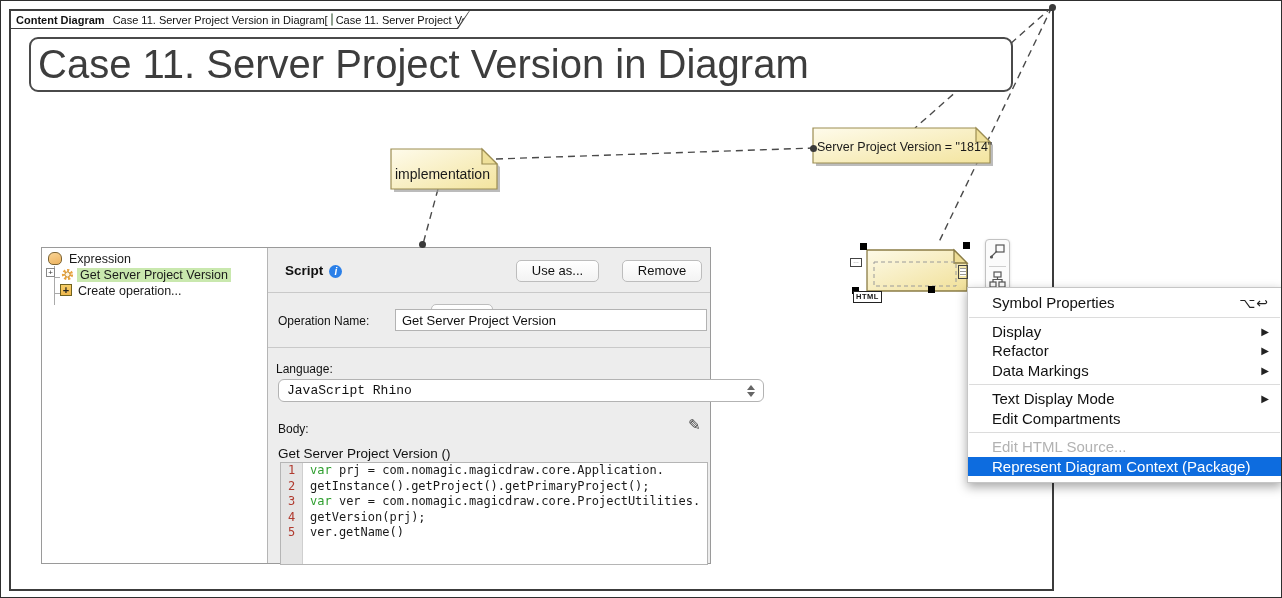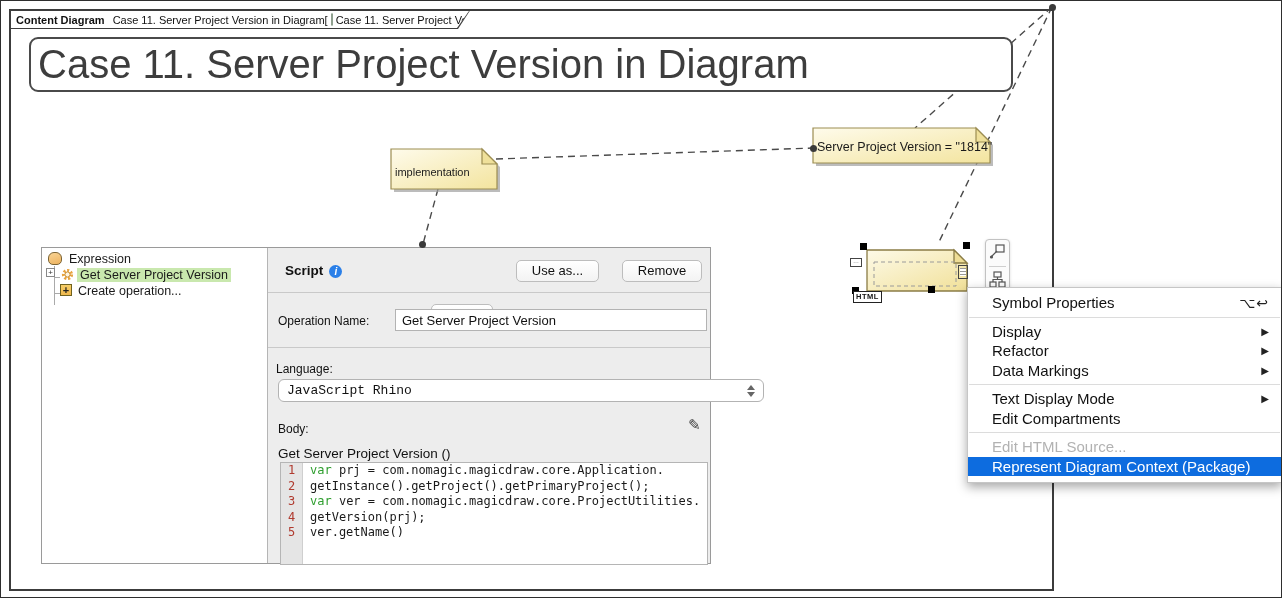--- a/index.html
+++ b/index.html
@@ -118,21 +118,21 @@
       <path d="M3,3 L94,3 L109,18 L109,43 L3,43 Z" fill="#9f9f9f" opacity="0.7"></path>
       <defs>
           <linearGradient id="ng1" x1="0" y1="0" x2="1" y2="1">
         <stop offset="0" stop-color="#fefbeb"></stop>
             <stop offset="1" stop-color="#f3e49e"></stop>
           </linearGradient>
         </defs>
       <path d="M0,0 L91,0 L106,15 L106,40 L0,40 Z" fill="url(#ng1)" stroke="#9c8d52" stroke-width="1.2"></path>
       <path d="M91,0 L91,15 L106,15 Z" fill="#efe09a" stroke="#9c8d52" stroke-width="1.2"></path>
     </svg>
-    <div class="note-text" style="left:4px; top:17px; font-size:11px;text-align:center;">implementation</div>
+    <div class="note-text" style="left:4px; top:17px; font-size:14px;text-align:center;">implementation</div>
   </div>
 
   <div class="note" style="left:812px; top:127px; width:177px; height:35px;">
     <svg width="183" height="41">
       <path d="M3,3 L166,3 L180,17 L180,38 L3,38 Z" fill="#9f9f9f" opacity="0.7"></path>
       <defs>
           <linearGradient id="ng2" x1="0" y1="0" x2="1" y2="1">
         <stop offset="0" stop-color="#fefbeb"></stop>
             <stop offset="1" stop-color="#f3e49e"></stop>
           </linearGradient>

